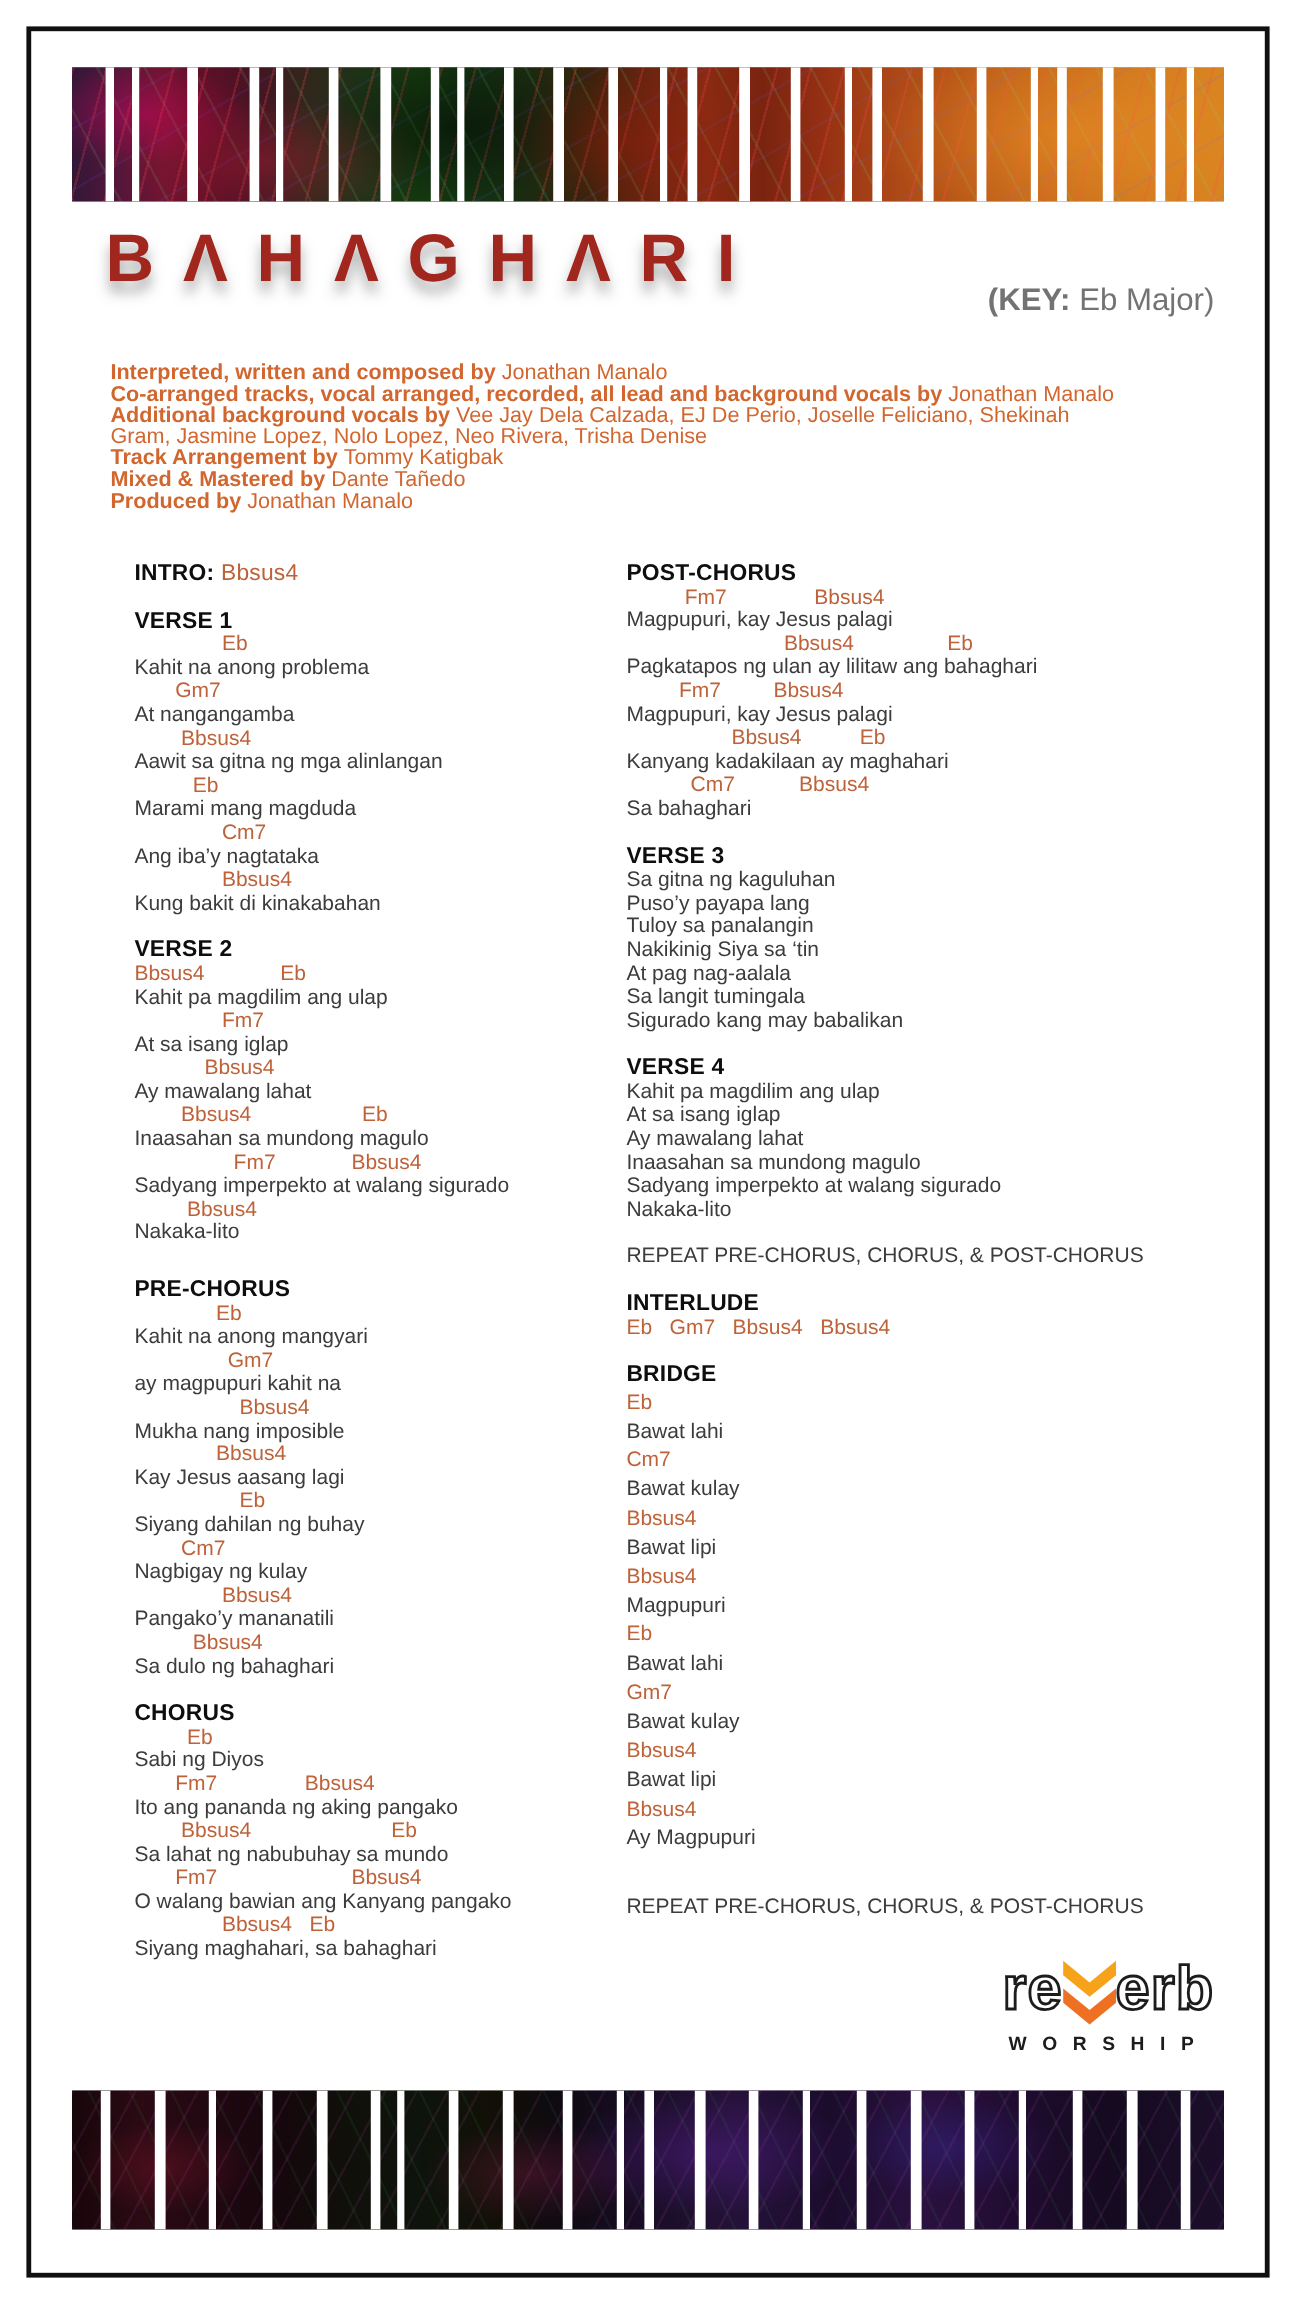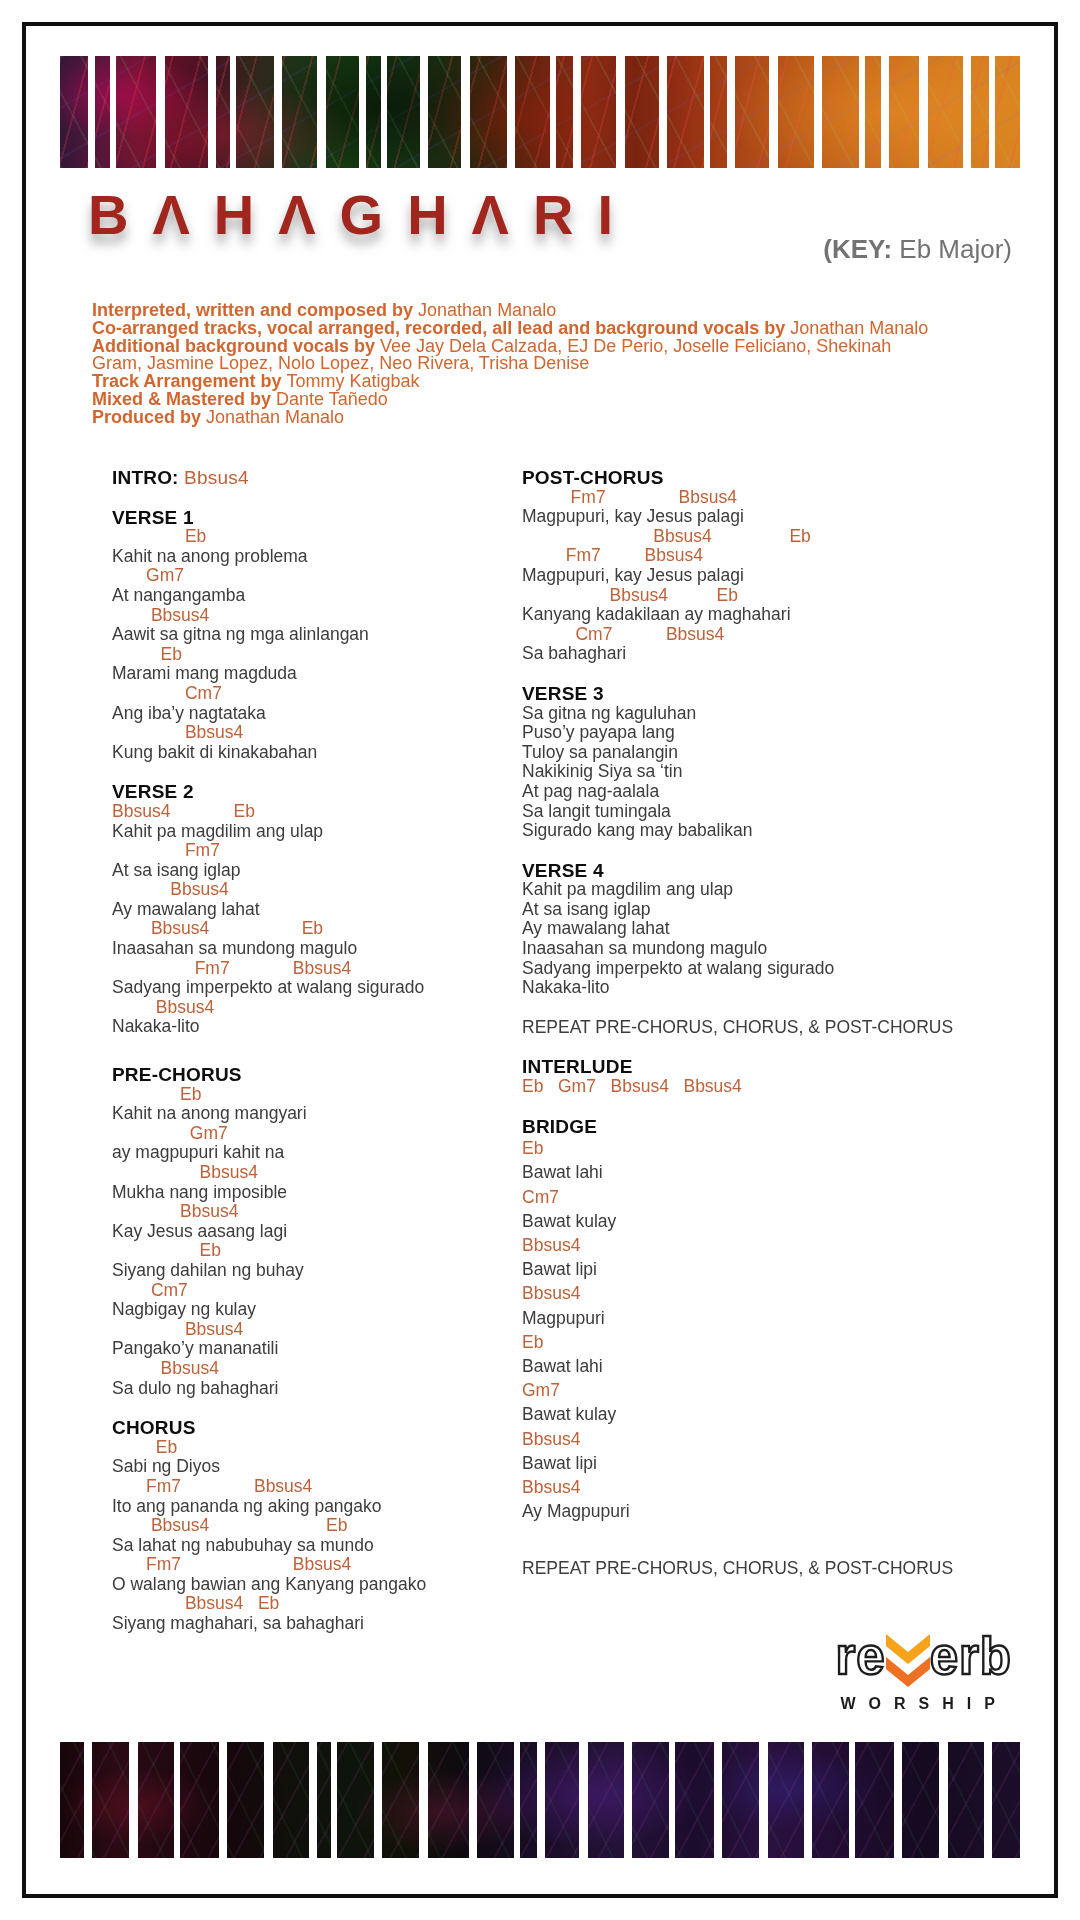--- a/index.html
+++ b/index.html
@@ -222,20 +222,21 @@
         <div class="line chord">               Bbsus4   Eb</div>
         <div class="line lyric">Siyang maghahari, sa bahaghari</div>
       </section>
     </div>
   <div class="col right">
       <section class="section">
         <div class="section-heading">POST-CHORUS</div>
         <div class="line chord">          Fm7               Bbsus4</div>
         <div class="line lyric">Magpupuri, kay Jesus palagi</div>
         <div class="line chord">                           Bbsus4                Eb</div>
+        <div class="line lyric">Pagkatapos ng ulan ay lilitaw ang bahaghari</div>
         <div class="line chord">         Fm7         Bbsus4</div>
         <div class="line lyric">Magpupuri, kay Jesus palagi</div>
         <div class="line chord">                  Bbsus4          Eb</div>
         <div class="line lyric">Kanyang kadakilaan ay maghahari</div>
         <div class="line chord">           Cm7           Bbsus4</div>
         <div class="line lyric">Sa bahaghari</div>
       </section>
       <section class="section">
         <div class="section-heading">VERSE 3</div>
         <div class="line lyric">Sa gitna ng kaguluhan</div>

